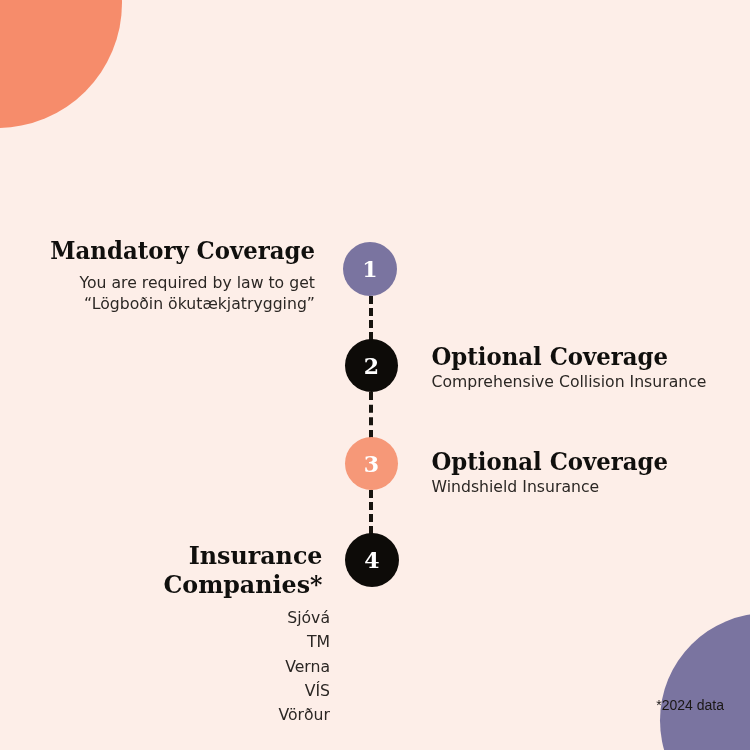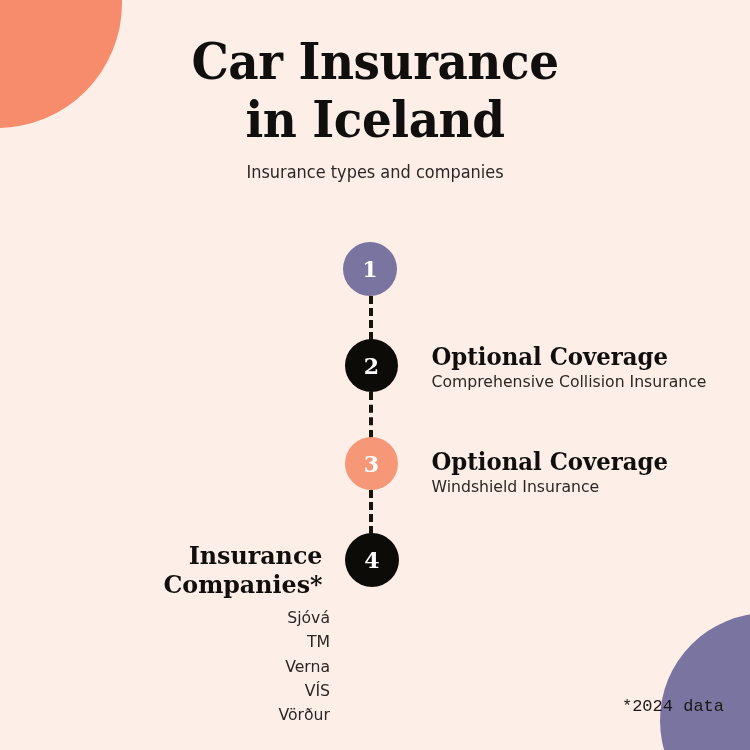--- a/index.html
+++ b/index.html
@@ -157,61 +157,61 @@
     transform: scaleX(0.95);
     transform-origin: right center;
   }
   
   .footnote {
     position: absolute;
     left: 0;
     top: 697px;
     width: 724px;
     text-align: right;
-    font-family: Liberation Mono, monospace;
-    font-size: 17px;
+    font-family: Liberation Sans, sans-serif;
+    font-size: 14px;
     color: #1A1715;
     z-index: 4;
   }
 </style>
 </head>
 <body>
 
 <div class="canvas">
 
   <div class="blob-tl"></div>
   <div class="blob-br"></div>
 
-  <div class="header">
-    <h1 class="title">
-      <span>Car Insurance</span><br>
-      <span>in Iceland</span>
-    </h1>
-    <p class="subtitle">Insurance types and companies</p>
-  </div>
 
   <div class="timeline">
     <div class="dash-line" style="top:296px; height:44px;"></div>
     <div class="dash-line" style="top:392px; height:46px;"></div>
     <div class="dash-line" style="top:490px; height:44px;"></div>
 
     <div class="node n1">
       <span>1</span>
     </div>
     <div class="node n2">
       <span>2</span>
     </div>
     <div class="node n3">
       <span>3</span>
     </div>
     <div class="node n4">
       <span>4</span>
     </div>
   </div>
 
+  <div class="step step1">
+    <p class="step-head">Mandatory Coverage</p>
+    <p class="step-sub">
+      <span>You are required by law to get</span><br>
+      <span>“Lögboðin ökutækjatrygging”</span>
+    </p>
+  </div>
 
   <div class="step step2">
     <p class="step-head">Optional Coverage</p>
     <p class="step-sub">Comprehensive Collision Insurance</p>
   </div>
 
   <div class="step step3">
     <p class="step-head">Optional Coverage</p>
     <p class="step-sub">Windshield Insurance</p>
   </div>

